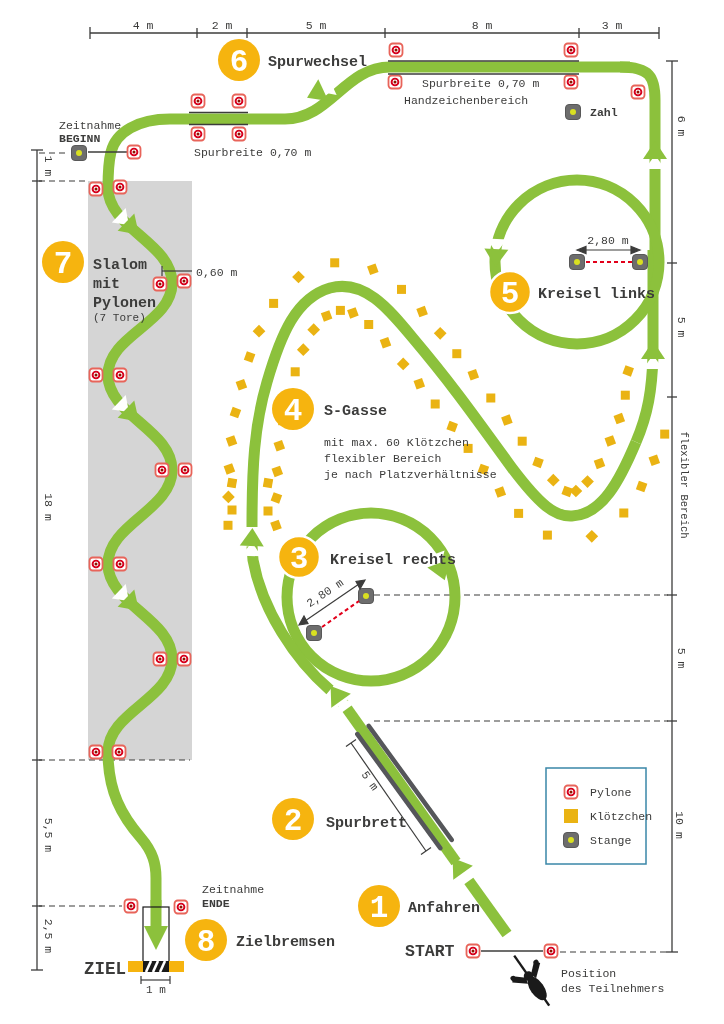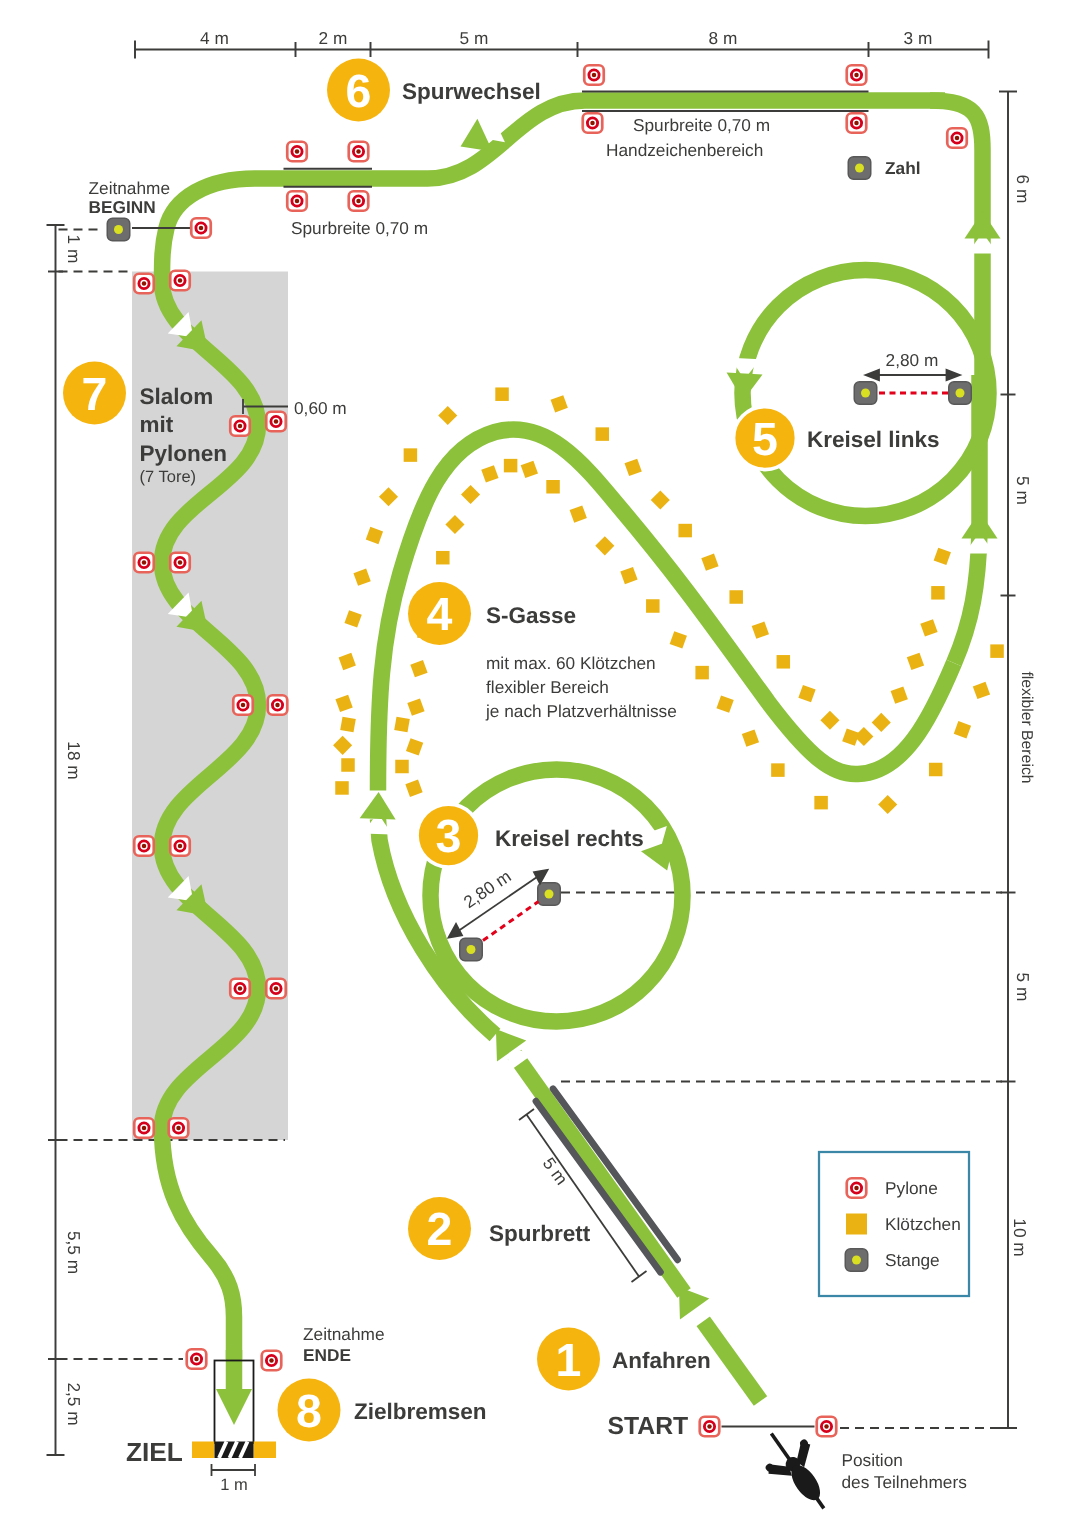--- a/index.html
+++ b/index.html
@@ -1,16 +1,16 @@
 <!DOCTYPE html>
 <html><head><meta charset="utf-8">
 <style>
 html,body{margin:0;padding:0;background:#ffffff;}
 #page{position:relative;width:724px;height:1024px;background:#ffffff;overflow:hidden;
-font-family:Liberation Sans, sans-serif;}
+font-family:Liberation Mono, monospace;}
 </style></head>
 <body>
 <div id="page">
 <svg width="724" height="1024" viewBox="0 0 724 1024">
 <defs>
 <g id="pyl">
           <rect x="-6.5" y="-6.5" width="13" height="13" rx="3.2" fill="#ffffff" stroke="#e8645a" stroke-width="1.8"></rect>
           <circle r="3.4" fill="none" stroke="#d6001c" stroke-width="1.9"></circle>
           <circle r="1.5" fill="#8c1500"></circle>
         </g>

